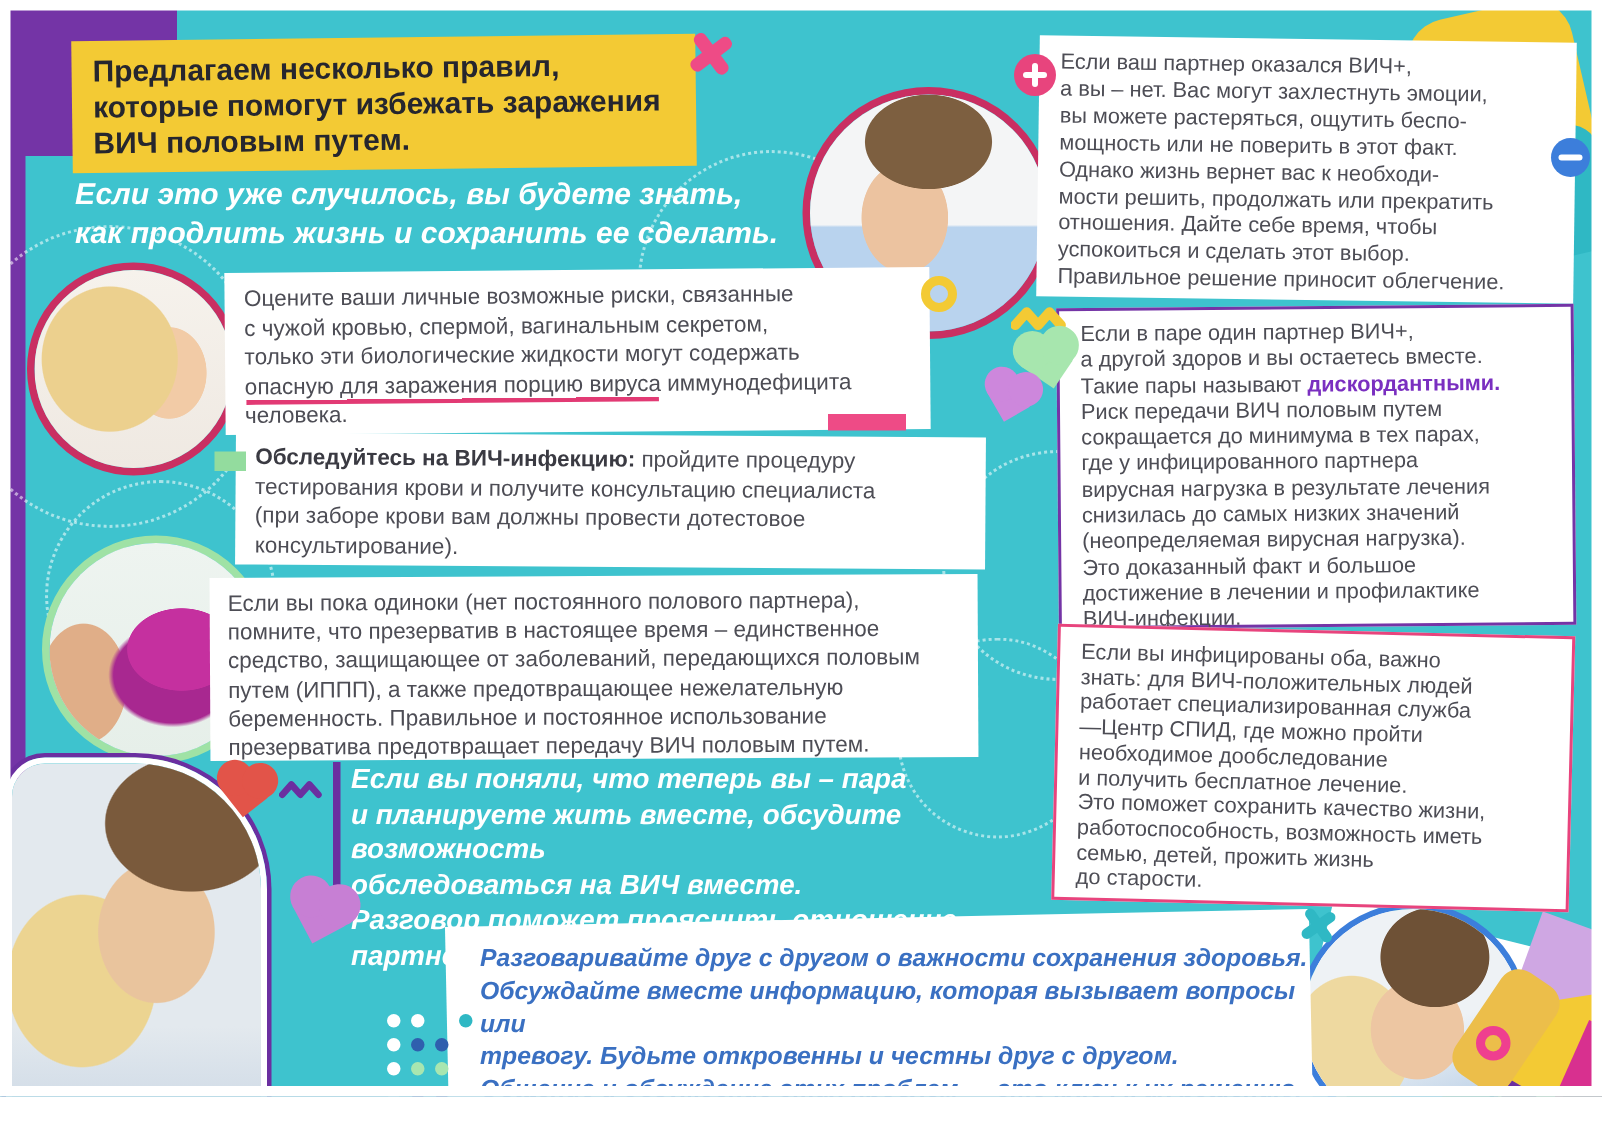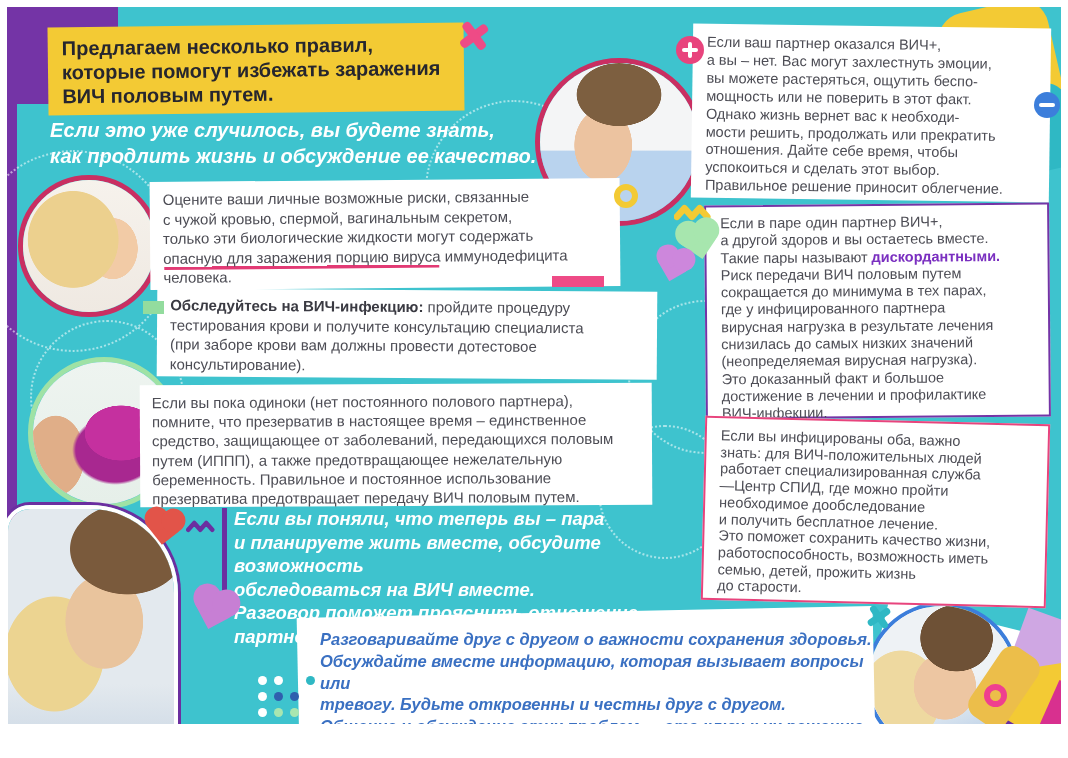--- a/index.html
+++ b/index.html
@@ -133,21 +133,21 @@
     <div class="photo-circle photo-couple-right">
         <div class="ph ph-couple-r"></div>
       </div>
 
     <div class="abs title-box">
       <div class="t">Предлагаем несколько правил,
 которые помогут избежать заражения
 ВИЧ половым путем.</div>
     </div>
     <div class="abs subtitle t">Если это уже случилось, вы будете знать,
-как продлить жизнь и обсуждение ее качество.</div>
+как продлить жизнь и сохранить ее сделать.</div>
     <span class="xmark" style="--c:#EE4B86;left:458px;top:20px;width:32px;height:32px;transform:rotate(8deg);"></span>
 
     <div class="wbox box-risk">
       <span class="t">Оцените ваши личные возможные риски, связанные
 с чужой кровью, спермой, вагинальным секретом,
 только эти биологические жидкости могут содержать
 </span><span class="t u">опасную для заражения порцию вируса</span><span class="t"> иммунодефицита
 человека.</span>
     </div>
     <div class="abs" style="left:552px;top:276px;width:52px;height:11px;background:#EE4B86;z-index:4;"></div>

